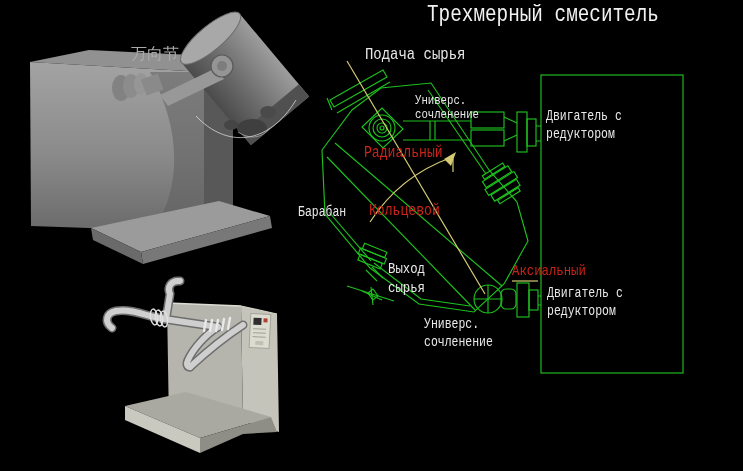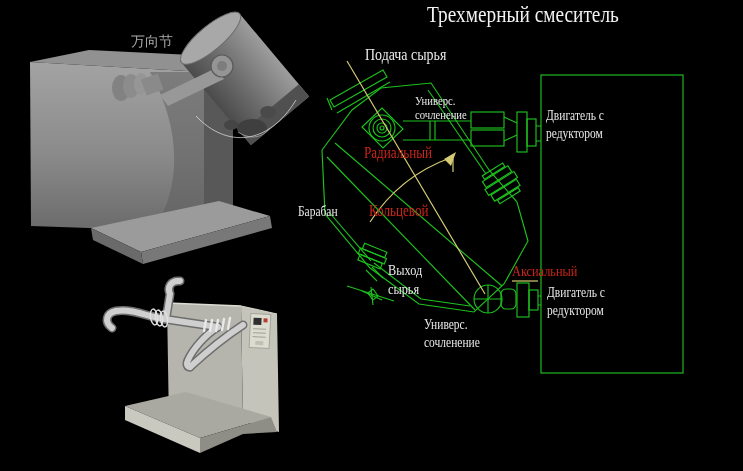--- a/index.html
+++ b/index.html
@@ -1,34 +1,34 @@
 <!DOCTYPE html>
 <html><head>
 <meta charset="utf-8">
 <style>
   html,body{margin:0;padding:0;background:#000;}
   .stage{position:relative;width:743px;height:471px;background:#000;overflow:hidden;
-         font-family:Liberation Serif, serif;}
+         font-family:Liberation Mono, monospace;}
   svg.layer{position:absolute;left:0;top:0;}
   .lbl{position:absolute;transform-origin:0 0;transform:scaleX(0.82);
        white-space:nowrap;color:#e9e9e9;line-height:1.06;}
   .lbl .ln{display:block;}
   .red{color:#cb241a;}
   #title   {left:427px;top:3px;  font-size:23px;color:#f2f2f2;transform:scaleX(0.84);}
   #feed    {left:365px;top:46px; font-size:17px;}
   #jtop    {left:415px;top:94px; font-size:13px;line-height:1.05;}
   #radial  {left:364px;top:145px;font-size:16px;}
   #ring    {left:369px;top:203px;font-size:16px;}
   #drumlbl {left:298px;top:205px;font-size:14px;}
   #outlet  {left:388px;top:261px;font-size:15px;line-height:1.24;}
   #jbot    {left:424px;top:316px;font-size:14px;line-height:1.26;}
   #axial   {left:512px;top:264px;font-size:15px;}
   #mtop    {left:546px;top:107px;font-size:14px;line-height:1.3;}
   #mbot    {left:547px;top:284px;font-size:14px;line-height:1.3;}
-  #wan     {left:131px;top:35px; font-size:14px;color:#a9a9a9;transform:none;}
+  #wan     {left:131px;top:47px; font-size:16px;color:#a9a9a9;transform:none;}
 </style>
 </head>
 <body>
 
 <div class="stage">
 
   <svg class="layer" width="743" height="471" viewBox="0 0 743 471">
     <defs>
       <linearGradient id="gFront" x1="0" y1="0" x2="0" y2="1">
         <stop offset="0" stop-color="#a3a3a3"></stop>

